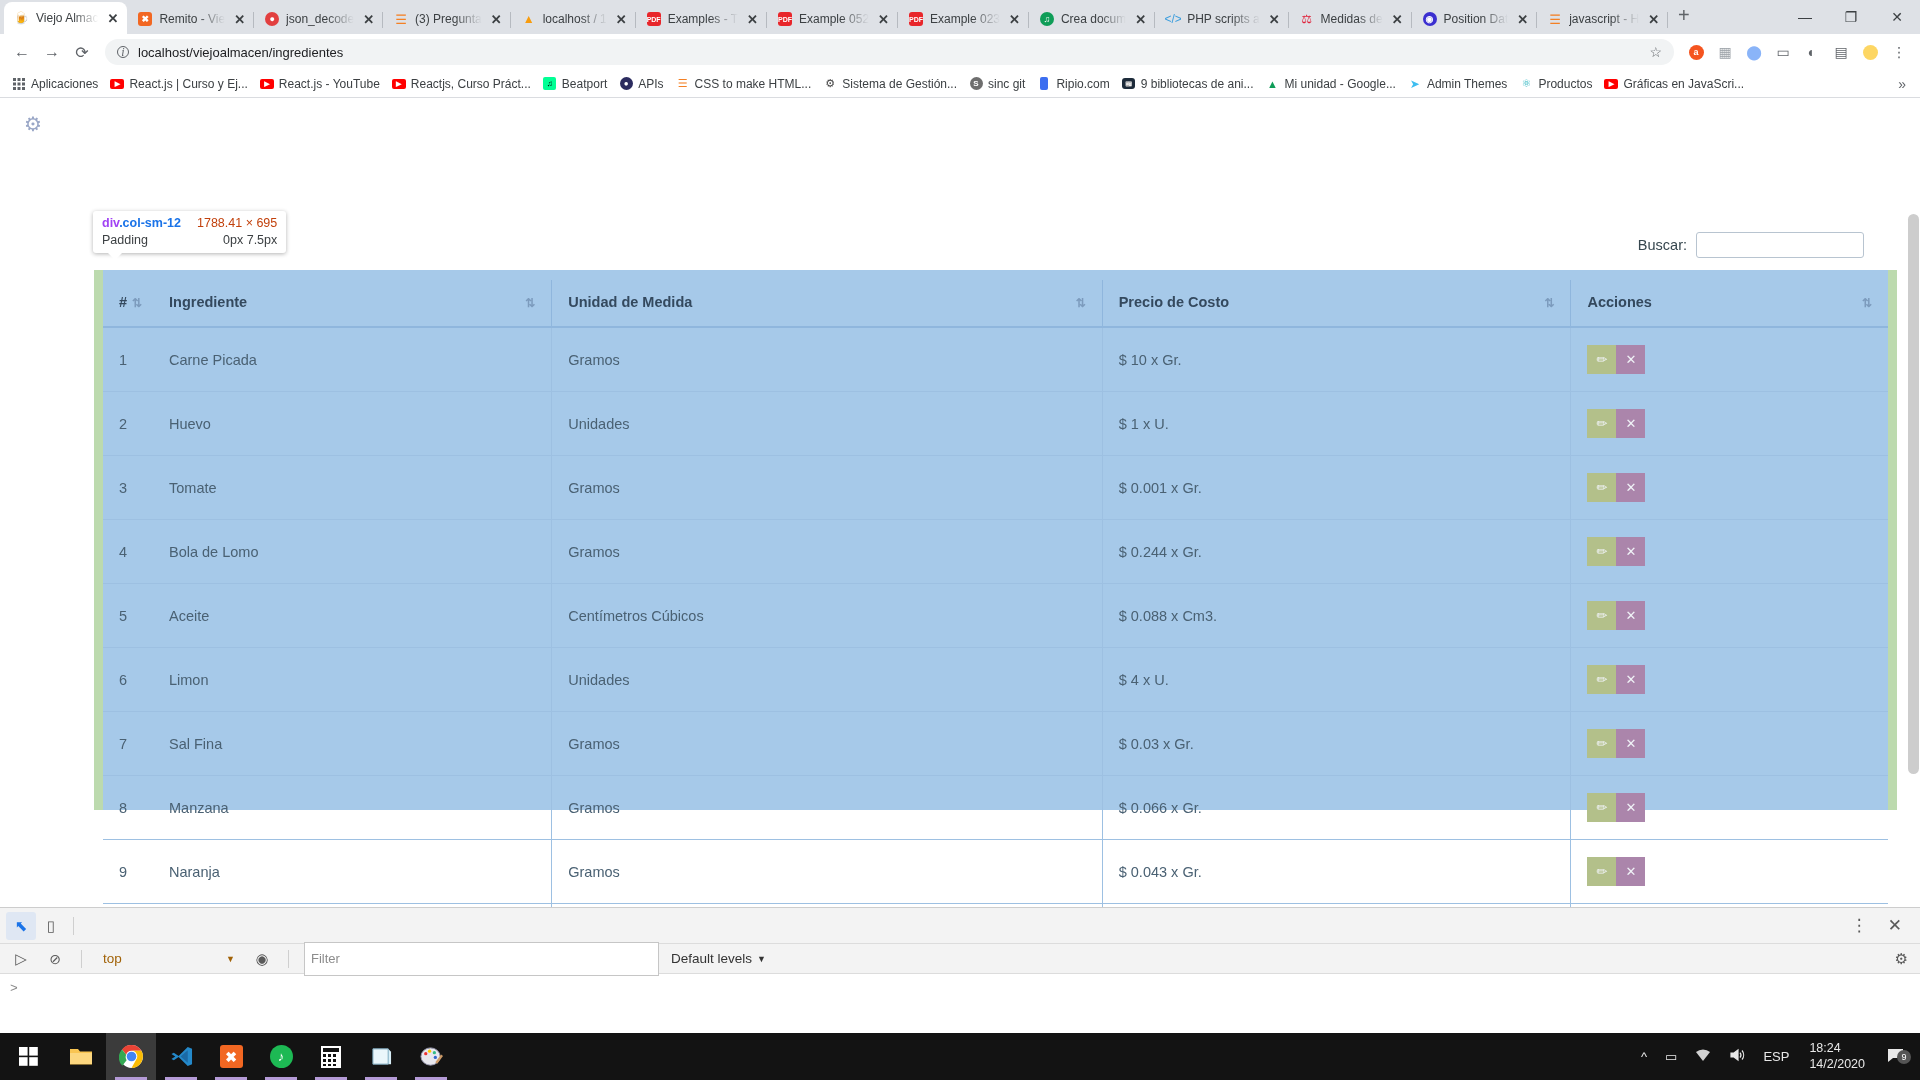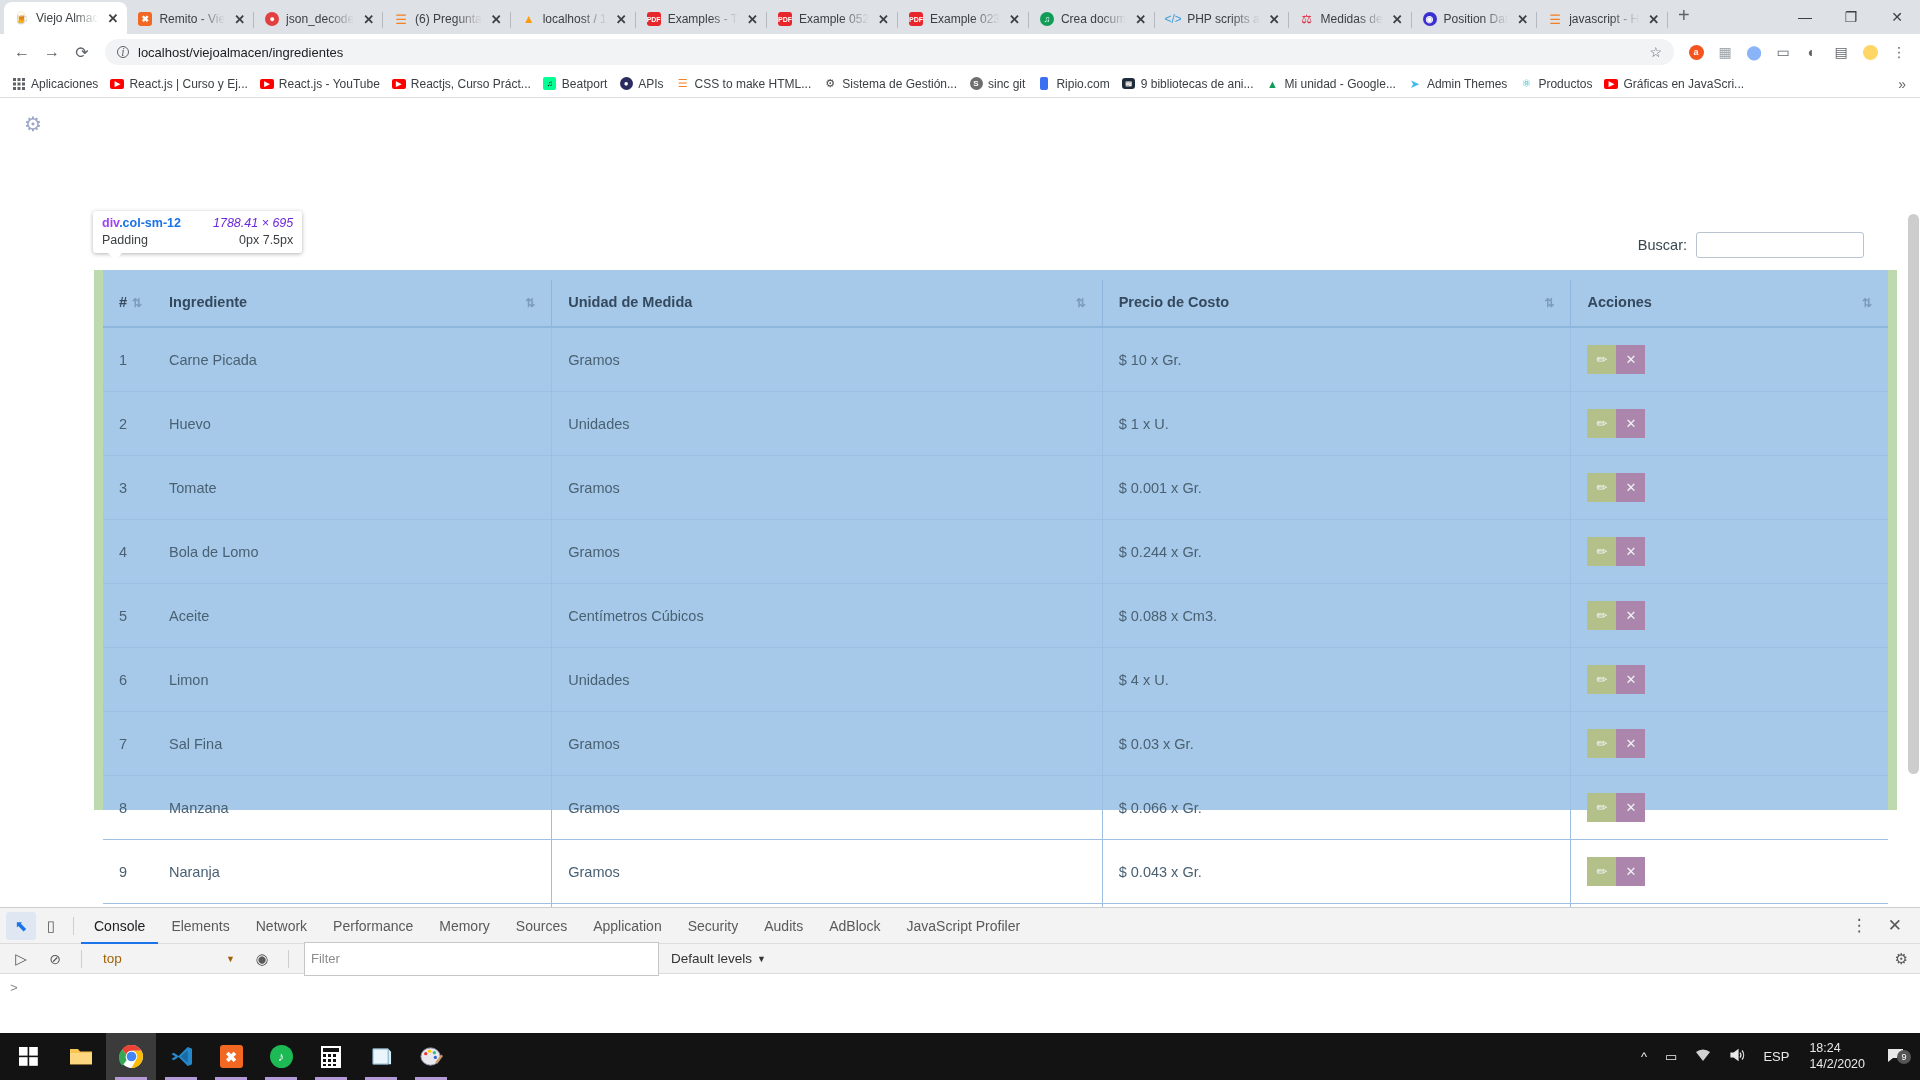--- a/index.html
+++ b/index.html
@@ -64,24 +64,24 @@
   .hl-overlay { position: absolute; left: 103px; top: 172px; width: 1785px; height: 540px; background: rgba(111,168,220,.62); }
   .hl-pad-left { position: absolute; left: 94px; top: 172px; width: 9px; height: 540px; background: rgba(147,196,125,.62); }
   .hl-pad-right { position: absolute; left: 1888px; top: 172px; width: 9px; height: 540px; background: rgba(147,196,125,.62); }
 
   
   .inspect-tip {
     position: absolute; left: 93px; top: 113px; background: #fff; border-radius: 3px;
     box-shadow: 0 1px 4px rgba(0,0,0,.3); padding: 5px 9px 6px 9px; font-size: 12.5px; min-width: 182px;
     font-family: "Liberation Sans", sans-serif; z-index: 20;
   }
-  .inspect-tip .line1 { display: flex; align-items: flex-start; gap: 32px; white-space: nowrap; }
+  .inspect-tip .line1 { display: flex; align-items: flex-start; gap: 16px; white-space: nowrap; }
   .inspect-tip .tag { color: #a142f4; font-weight: bold; }
   .inspect-tip .cls { color: #1a73e8; font-weight: bold; }
-  .inspect-tip .dims { color: #6d28d9; font-style: italic; }
+  .inspect-tip .dims { color: #c2410c; }
   .inspect-tip .line2 { display: flex; justify-content: space-between; color: #3c4043; margin-top: 3px; }
   .inspect-tip .line2 .v { color: #3c4043; }
   .inspect-tip::after {
     content: ""; position: absolute; left: 14px; bottom: -7px; width: 0; height: 0;
     border-left: 8px solid transparent; border-right: 8px solid transparent; border-top: 8px solid #fff;
   }
 
   
   .buscar-wrap { position: absolute; right: 56px; top: 134px; display: flex; align-items: center; gap: 9px; font-size: 14.5px; color: #37474f; z-index: 5; margin-left: 17px; }
   .buscar-input { width: 168px; height: 26px; border: 1px solid #b8c4d0; border-radius: 3px; background: #fff; }
@@ -170,21 +170,21 @@
           <span class="favicon">
             <span class="sq" style="background:#e23f3f;border-radius:50%;width:14px;height:14px;">●</span>
           </span>
           <span class="tab-title">json_decode</span>
           <span class="tab-close">✕</span>
         </div>
         <div class="tab">
           <span class="favicon">
             <span style="color:#f48024;font-size:13px;">☰</span>
           </span>
-          <span class="tab-title">(6) Pregunta</span>
+          <span class="tab-title">(3) Pregunta</span>
           <span class="tab-close">✕</span>
         </div>
         <div class="tab">
           <span class="favicon">
             <span style="color:#f89c0e;font-size:12px;">▲</span>
           </span>
           <span class="tab-title">localhost / 1</span>
           <span class="tab-close">✕</span>
         </div>
         <div class="tab">
@@ -502,33 +502,20 @@
       <div class="scroll-thumb"></div>
     </div>
 
   </div>
 
   <div class="devtools">
     <div class="dt-tabs">
       <div class="dt-iconbtn sel">⬉</div>
       <div class="dt-iconbtn">▯</div>
       <div class="dt-sep"></div>
-      <div id="dt-tabs-container" style="display:flex;align-items:center;">
-          <div class="dt-tab active">Console</div>
-          <div class="dt-tab">Elements</div>
-          <div class="dt-tab">Network</div>
-          <div class="dt-tab">Performance</div>
-          <div class="dt-tab">Memory</div>
-          <div class="dt-tab">Sources</div>
-          <div class="dt-tab">Application</div>
-          <div class="dt-tab">Security</div>
-          <div class="dt-tab">Audits</div>
-          <div class="dt-tab">AdBlock</div>
-          <div class="dt-tab">JavaScript Profiler</div>
-        </div>
       <div class="dt-right">
         <div class="d">⋮</div>
         <div class="d">✕</div>
       </div>
     </div>
     <div class="dt-toolbar2">
       <div class="dt-iconbtn">▷</div>
       <div class="dt-iconbtn" style="font-size:14px;">⊘</div>
       <div class="dt-sep"></div>
       <div class="ctx-select">

